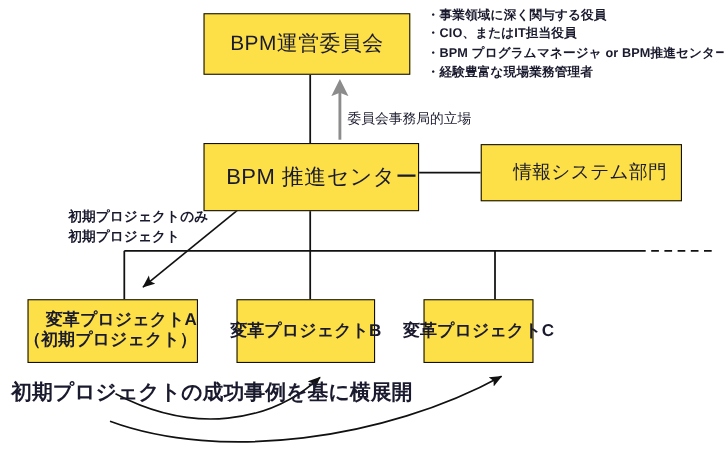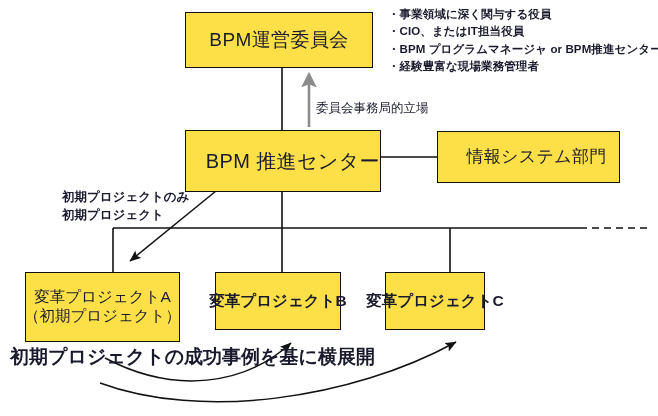--- a/index.html
+++ b/index.html
@@ -21,21 +21,21 @@
     flex-direction:column;
     align-items:center;
     justify-content:center;
     text-align:center;
     line-height:1.22;
   }
   .node .ln{display:block;white-space:nowrap;}
   #n-committee{left:185px;top:12px;width:188px;height:56px;font-size:19px;letter-spacing:.4px;}
   #n-center{left:185px;top:130px;width:196px;height:62px;font-size:20px;letter-spacing:.4px;align-items:flex-end;}
   #n-is{left:437px;top:131px;width:183px;height:52px;font-size:17px;letter-spacing:.3px;padding-left:16px;}
-  #n-projA{left:25px;top:272px;width:155px;height:70px;font-size:15.5px;font-weight:normal;}
+  #n-projA{left:25px;top:272px;width:155px;height:58px;font-size:15.5px;font-weight:bold;align-items:flex-end;}
   #n-projB{left:215px;top:272px;width:126px;height:58px;font-size:15.5px;font-weight:bold;}
   #n-projC{left:385px;top:272px;width:100px;height:58px;font-size:15.5px;font-weight:bold;}
 
   .txt{position:absolute;white-space:nowrap;}
   #lbl-bullets{left:388px;top:6px;font-size:11.5px;font-weight:bold;line-height:1.52;letter-spacing:.1px;}
   #lbl-bullets .ln{display:block;}
   #lbl-secretariat{left:316px;top:100px;font-size:12.5px;font-weight:normal;}
   #lbl-specialist{left:50px;top:146px;font-size:12px;font-weight:bold;}
   #lbl-direct{left:62px;top:188px;font-size:12.5px;font-weight:bold;line-height:1.45;}
   #lbl-direct .ln{display:block;}

